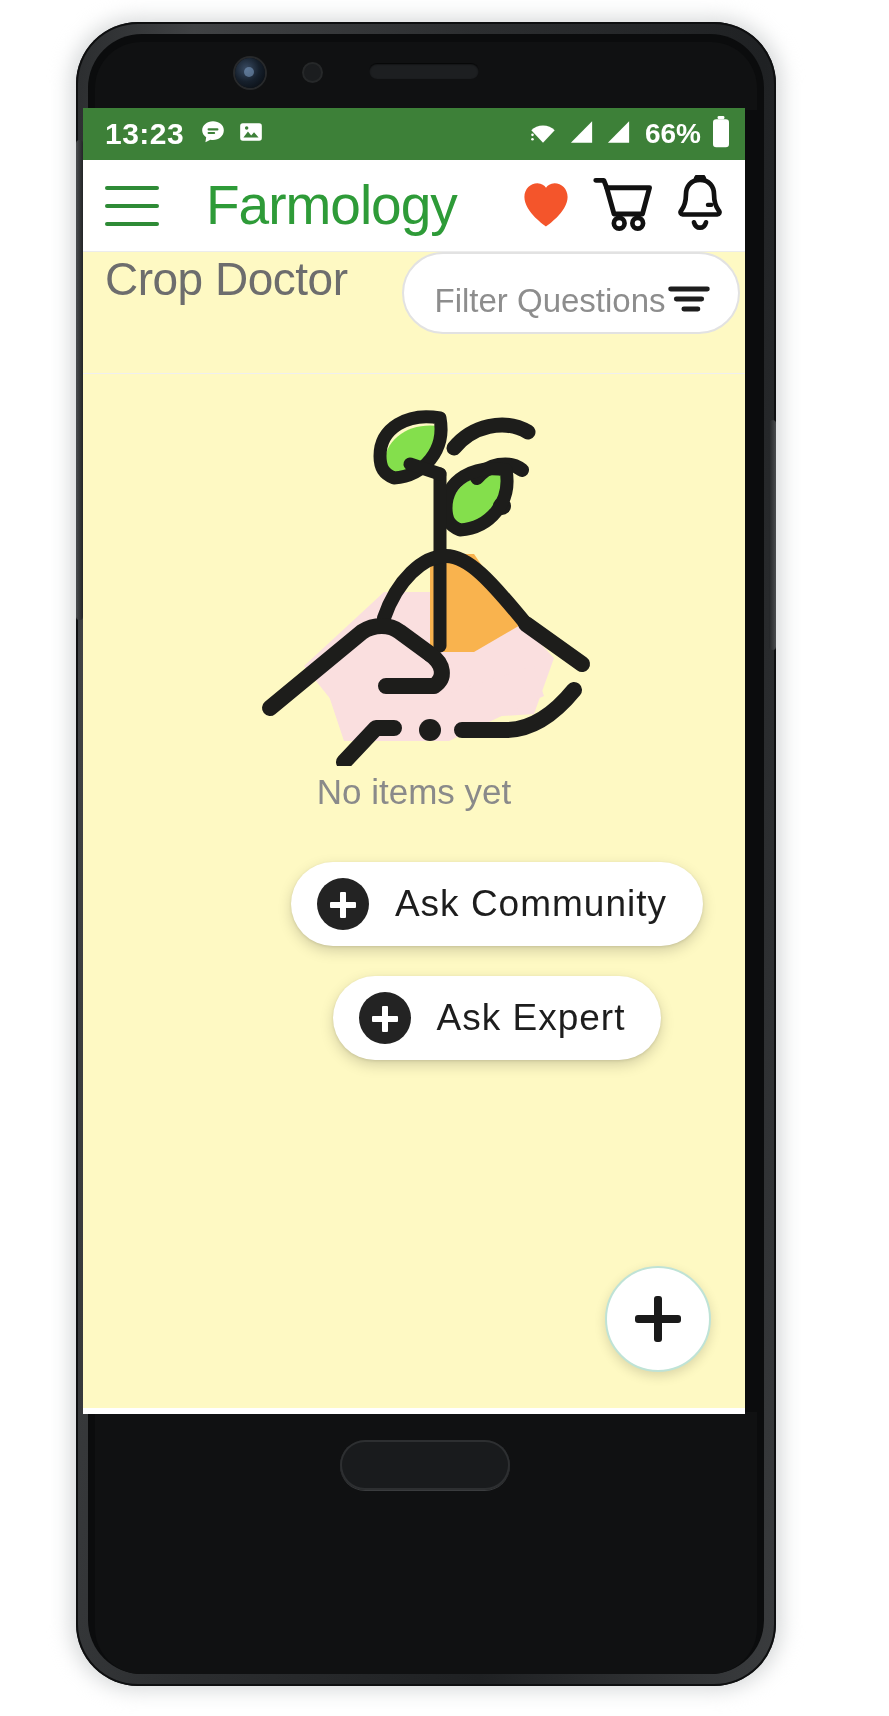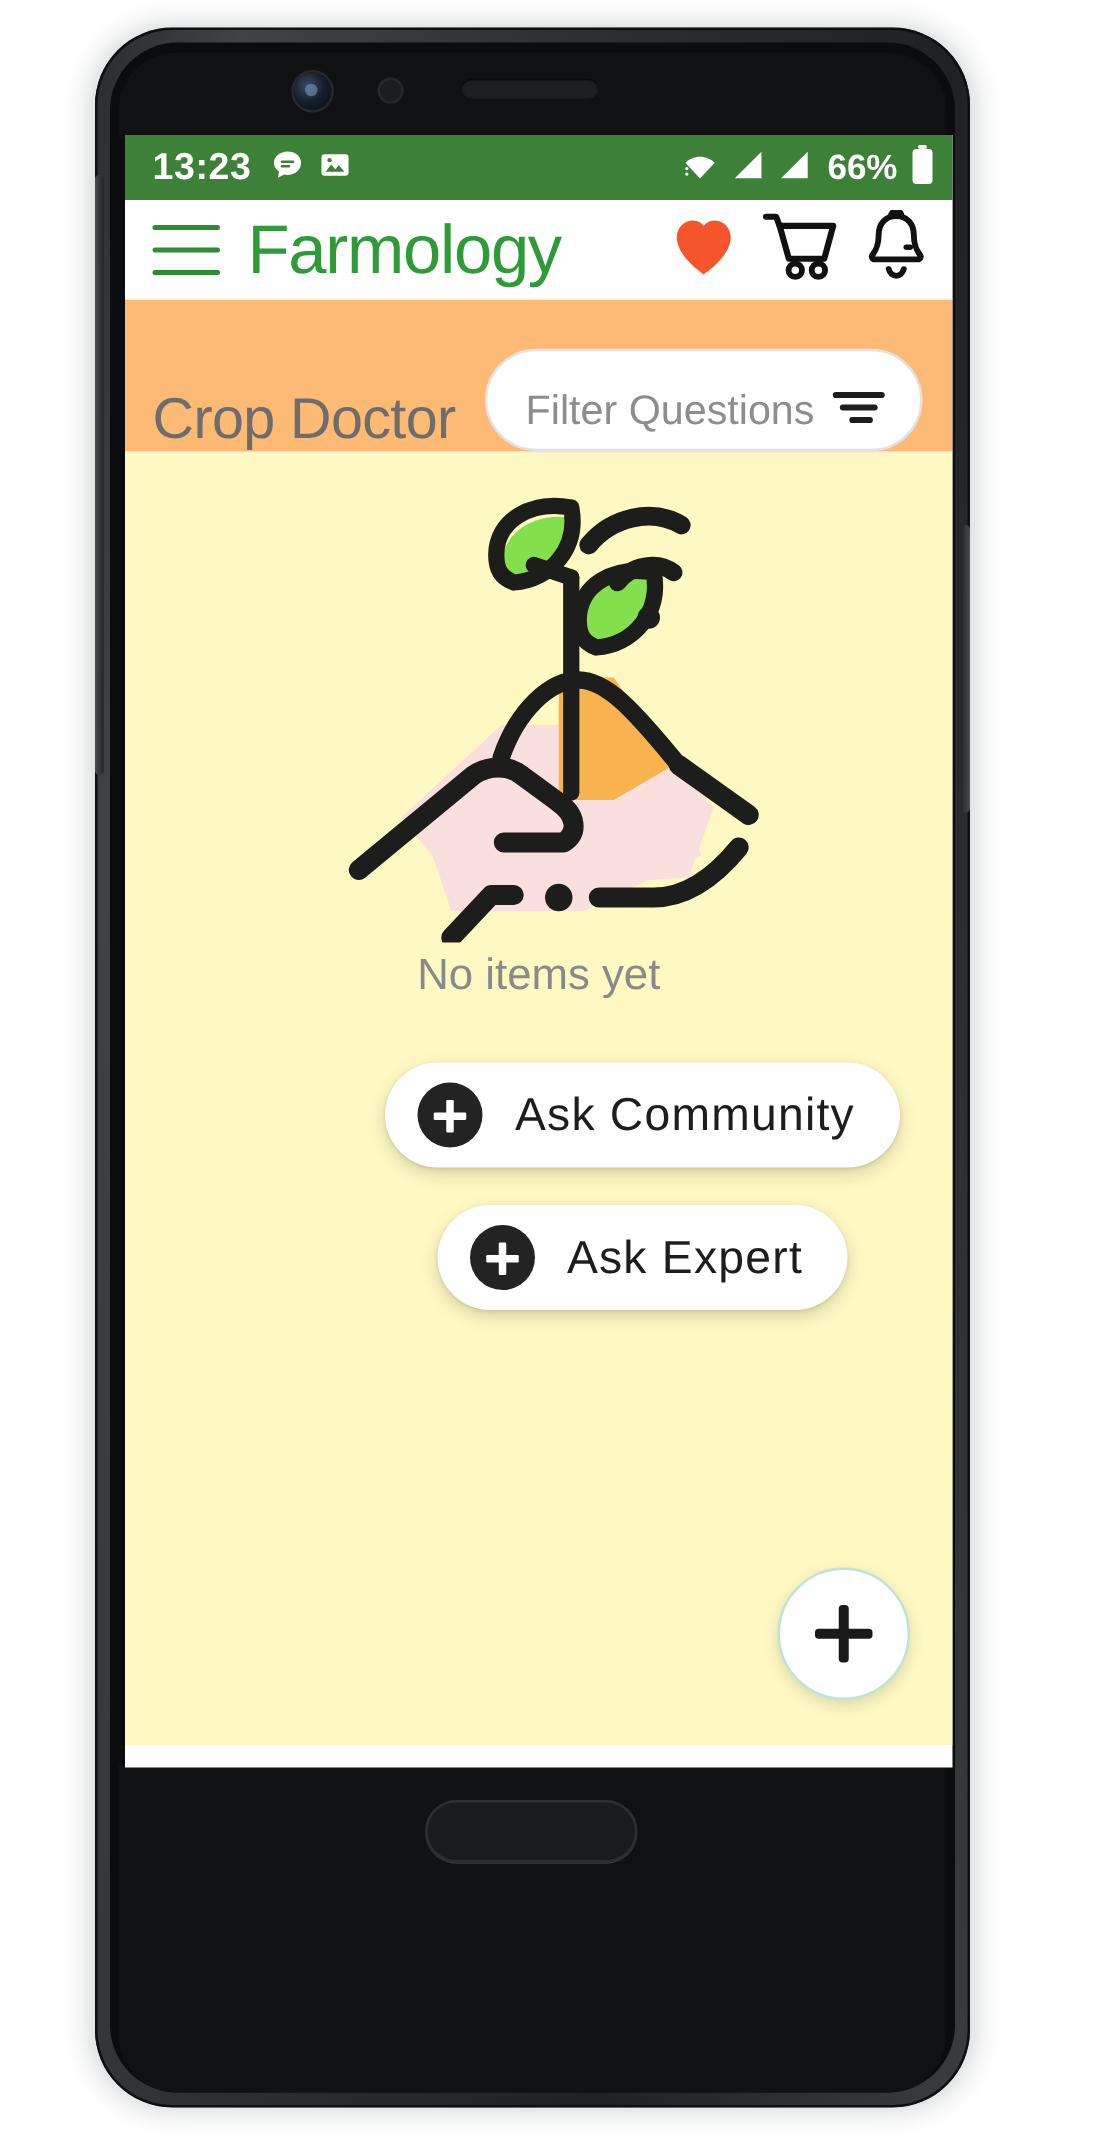--- a/index.html
+++ b/index.html
@@ -136,21 +136,21 @@
     width: 170px;
     height: 50px;
     border-radius: 26px;
     background: #191b1d;
     box-shadow: inset 0 0 0 2px #2d2f31, 0 1px 0 #3a3c3e;
   }
 
   
   .screen {
     position: absolute;
-    left: 100px;
+    left: 83px;
     top: 108px;
     width: 662px;
     height: 1306px;
     background: #ffffff;
     overflow: hidden;
   }
 
   
   .statusbar {
     position: relative;
@@ -181,27 +181,28 @@
     gap: 10px;
   }
   .sb-pct {
     font-size: 28px;
     font-weight: bold;
     margin-left: 3px;
   }
 
   
   .appbar {
-    height: 80px;
+    height: 92px;
     background: #ffffff;
     display: flex;
     align-items: center;
     padding: 0 18px 0 22px;
     box-sizing: border-box;
     border-bottom: 1px solid #ececec;
+    gap: 25px;
   }
   .hamburger {
     width: 54px;
     height: 40px;
     display: flex;
     flex-direction: column;
     justify-content: space-between;
     cursor: pointer;
     flex: none;
   }
@@ -224,25 +225,26 @@
   .appbar-icons {
     display: flex;
     align-items: center;
     gap: 18px;
   }
 
   
   .subheader {
     height: 122px;
     display: flex;
-    align-items: flex-end;
+    align-items: flex-start;
     padding: 0 24px 0 22px;
     box-sizing: border-box;
-    background: #fdba74;
+    background: #fef9c3;
     border-bottom: 1px solid #efefef;
+    gap: 31px;
   }
   .page-title {
     font-size: 46px;
     color: #6d6d6d;
     letter-spacing: -.5px;
     white-space: nowrap;
   }
   .filter-pill {
     margin-left: 24px;
     flex: 1;

